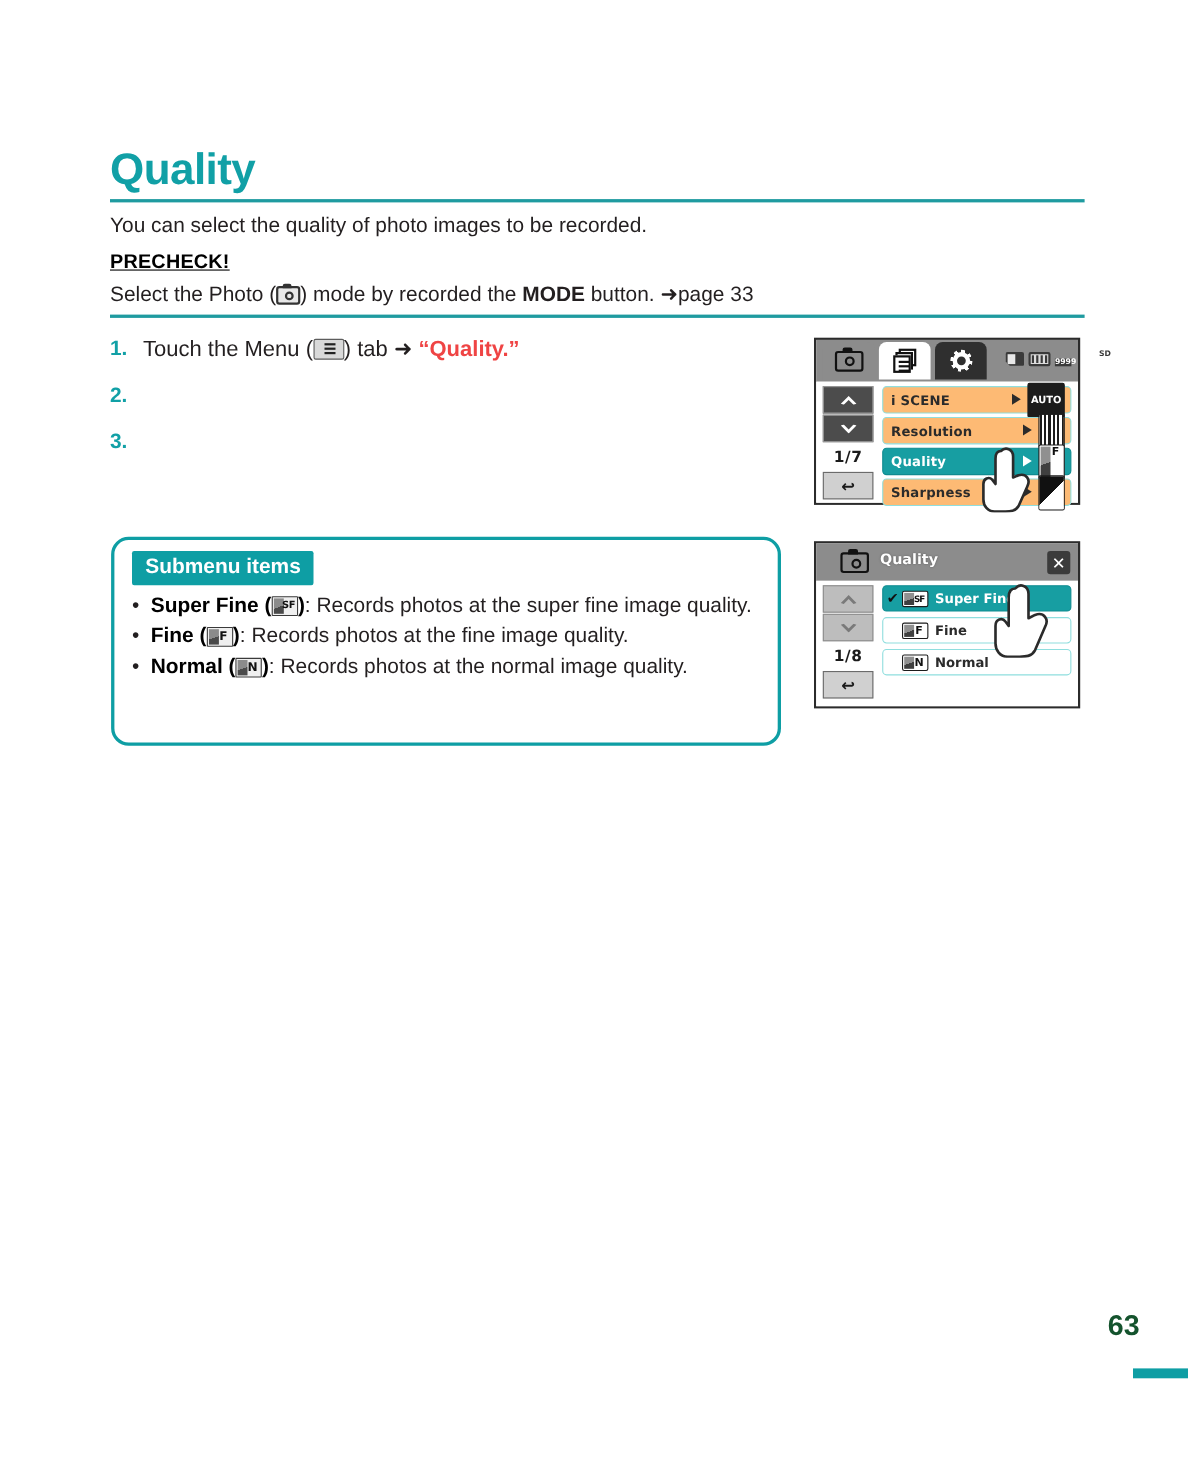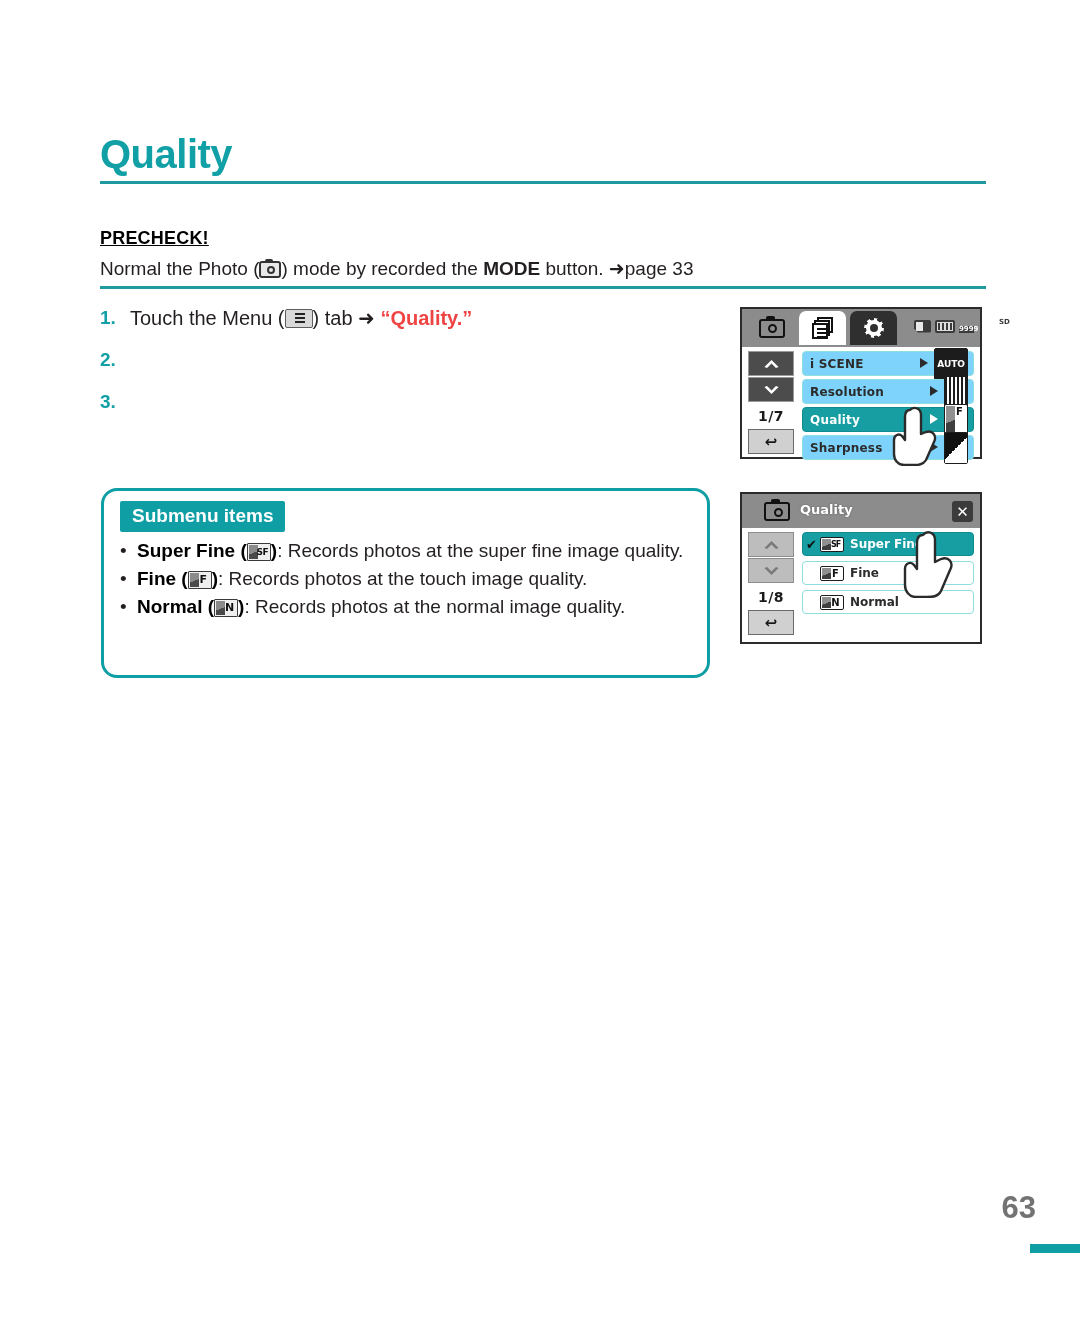--- a/index.html
+++ b/index.html
@@ -210,21 +210,21 @@
   }
   .backbtn{
     width:46px;height:25px;margin-top:5px;background:#d0d0d0;border:1px solid #6b6b6b;
     box-sizing:border-box;display:flex;align-items:center;justify-content:center;
     font-size:15px;color:#1a1a1a;font-weight:700;
   }
 
   .rows{position:absolute;left:60px;right:6px;top:4px;}
   .row{
     position:relative;height:25px;margin-bottom:3px;border:1px solid #8fdede;
-    border-radius:4px;background:#7dd3fc;box-sizing:border-box;
+    border-radius:4px;background:#fdba74;box-sizing:border-box;
     display:flex;align-items:center;
   }
   .row.sel{background:#179ea2;border-color:#0f8b90;}
   .row .rl{
     font-size:12px;font-weight:700;color:#2b2b2b;margin-left:7px;
     font-family:"DejaVu Sans",sans-serif;letter-spacing:0.2px;white-space:nowrap;
   }
   .row.sel .rl{color:#fff;}
   .row .rr{position:absolute;right:5px;display:flex;align-items:center;gap:5px;}
   .tri{width:0;height:0;border-left:8px solid transparent;border-top:6px solid transparent;
@@ -275,37 +275,38 @@
     font-family:"DejaVu Sans",sans-serif;white-space:nowrap;}
   .row2.sel .r2l{color:#fff;}
 
   
   .finger{position:absolute;pointer-events:none;}
   #finger1{left:888px;top:404px;width:52px;height:62px;}
   #finger2{left:898px;top:528px;width:60px;height:70px;}
 
   
   .pageno{
-    position:absolute;right:44px;top:1190px;font-size:31px;font-weight:700;color:#737373;
+    position:absolute;right:44px;top:1190px;font-size:26px;font-weight:700;color:#14532d;
   }
   .pagebar{position:absolute;left:1030px;top:1244px;width:50px;height:9px;background:#0e9ea4;}
 </style>
 </head>
 <body>
 
 <div class="page">
 
   <div class="title">Quality</div>
   <div class="title-rule"></div>
 
+  <div class="intro">You can select the quality of photo images to be recorded.</div>
 
   <div class="precheck-label">PRECHECK!</div>
 
   <div class="precheck-text">
-    <span>Normal the Photo (</span><span class="ic ic-cam"></span><span>) mode by recorded the </span><b>MODE</b><span> button. </span><span class="arrow-gl">➜</span><span>page 33</span>
+    <span>Select the Photo (</span><span class="ic ic-cam"></span><span>) mode by recorded the </span><b>MODE</b><span> button. </span><span class="arrow-gl">➜</span><span>page 33</span>
   </div>
   <div class="precheck-rule"></div>
 
   <div class="steps">
 
     <div class="step">
       <div class="step-num">1.</div>
       <div class="step-text">
         <span>Touch the Menu (</span><span class="ic ic-menu"></span><span>) tab </span><span class="arrow-gl">➜</span> <b>“Quality.”</b>
       </div>
@@ -331,21 +332,21 @@
       <div class="btxt">
         <b>Super Fine</b>
         <b>(</b><span class="qic sf"><span class="ph"></span><span class="lt">SF</span></span><b>)</b><span>: Records photos at the super fine image quality.</span>
       </div>
     </div>
 
     <div class="bullet">
       <div class="dot">•</div>
       <div class="btxt">
         <b>Fine</b>
-        <b>(</b><span class="qic"><span class="ph"></span><span class="lt">F</span></span><b>)</b><span>: Records photos at the touch image quality.</span>
+        <b>(</b><span class="qic"><span class="ph"></span><span class="lt">F</span></span><b>)</b><span>: Records photos at the fine image quality.</span>
       </div>
     </div>
 
     <div class="bullet">
       <div class="dot">•</div>
       <div class="btxt">
         <b>Normal</b>
         <b>(</b><span class="qic"><span class="ph"></span><span class="lt">N</span></span><b>)</b><span>: Records photos at the normal image quality.</span>
       </div>
     </div>

